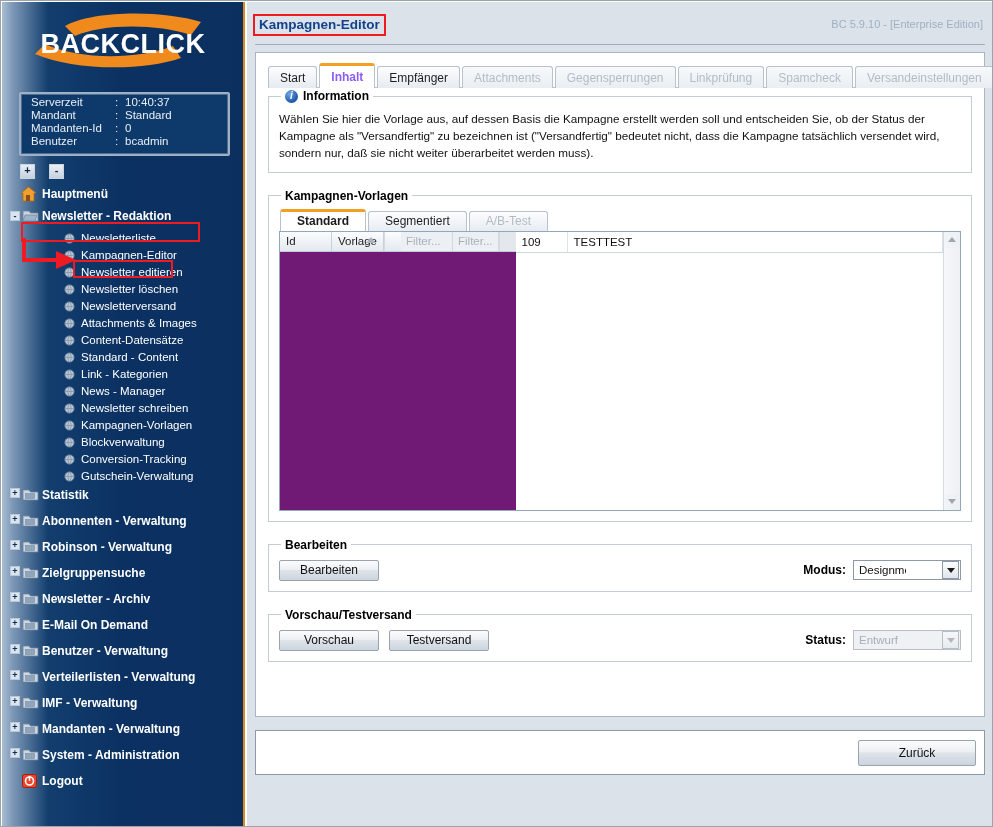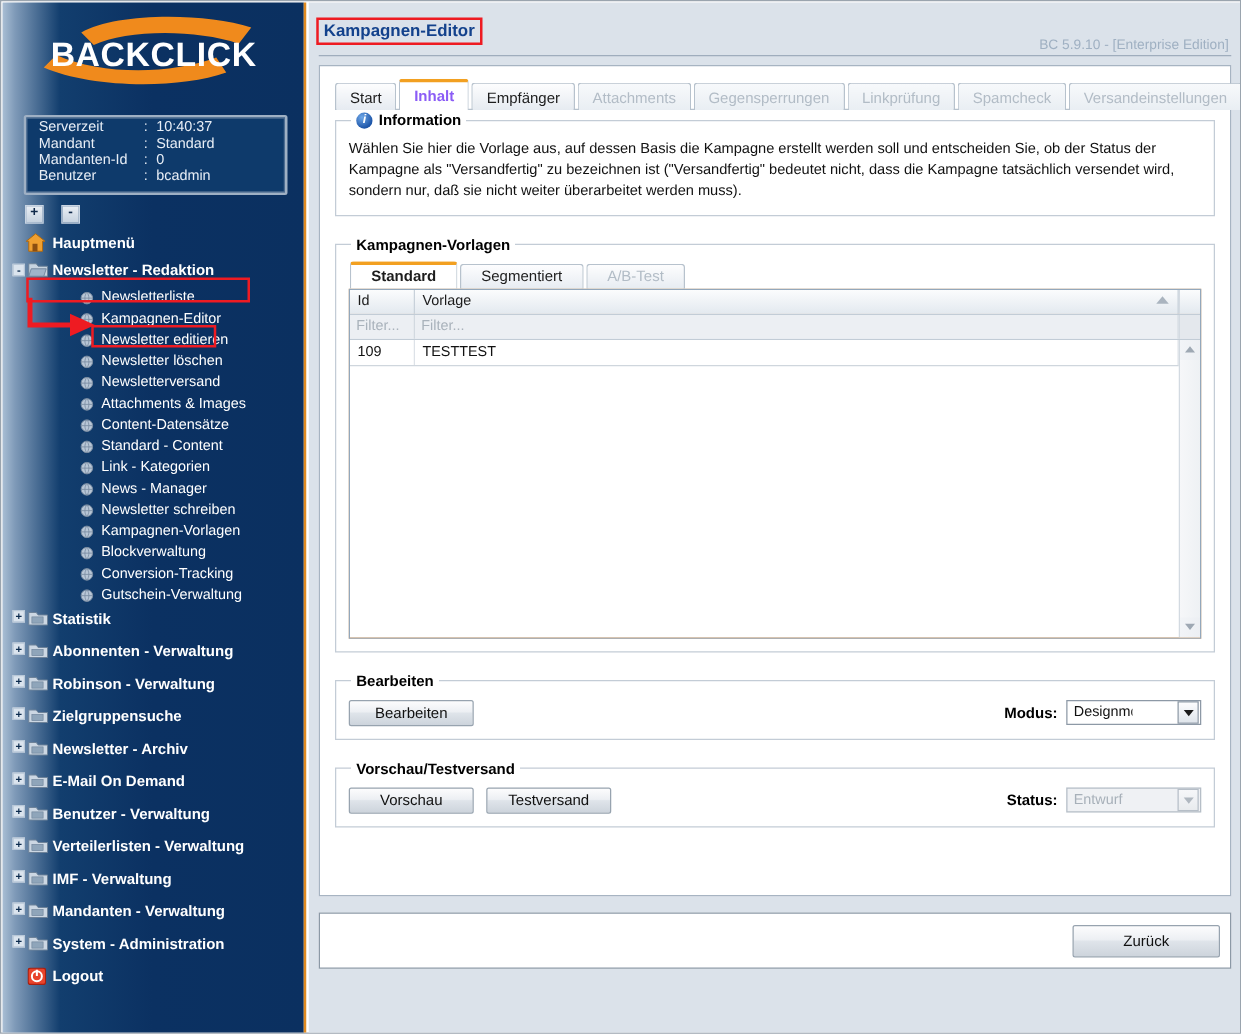--- a/index.html
+++ b/index.html
@@ -118,21 +118,21 @@
     position: relative;
     height: 40px;
   }
   .page-title {
     position: absolute; left: 6px; top: 12px;
     color: #13428c; font-weight: bold; font-size: 13.5px;
     padding: 1px 4px 2px 4px;
     border: 2px solid #ee1b22;
   }
   .version {
-    position: absolute; right: 10px; top: 28px;
+    position: absolute; right: 10px; top: 16px;
     color: #9fb0c2; font-size: 11px;
   }
   .head-sep {
     position:absolute; left: 8px; right: 8px; top: 42px;
     border-top: 1px solid #9fadbd;
     height:0;
   }
 
   
   .card {
@@ -211,24 +211,24 @@
     font-size: 12px; color:#1d1d1d; cursor:pointer; white-space:nowrap;
   }
   .itab.active {
     background:#fff; border-top:3px solid #f2a021; height:22px; font-weight:bold;
   }
   .itab.disabled { color:#b2bcc6; cursor:default; }
 
   
   .grid {
     border: 1px solid #93a7bb;
-    background:#fdba74;
+    background:#701a75;
     height: 280px;
     position: relative;
-    display:flex; flex-direction:column;
+    display:flex; flex-direction:row;
     overflow:hidden;
   }
   .grid-head { display:flex; height: 20px; background: linear-gradient(to bottom,#fbfcfd,#e4e9ef); border-bottom:1px solid #c2ccd6;}
   .gh {
     display:flex; align-items:center;
     font-size: 11.5px; color:#1b1b1b;
     padding: 0 6px;
     border-right: 1px solid #c8d1da;
     background: linear-gradient(to bottom,#fbfcfd,#e3e9ef);
     position: relative;

